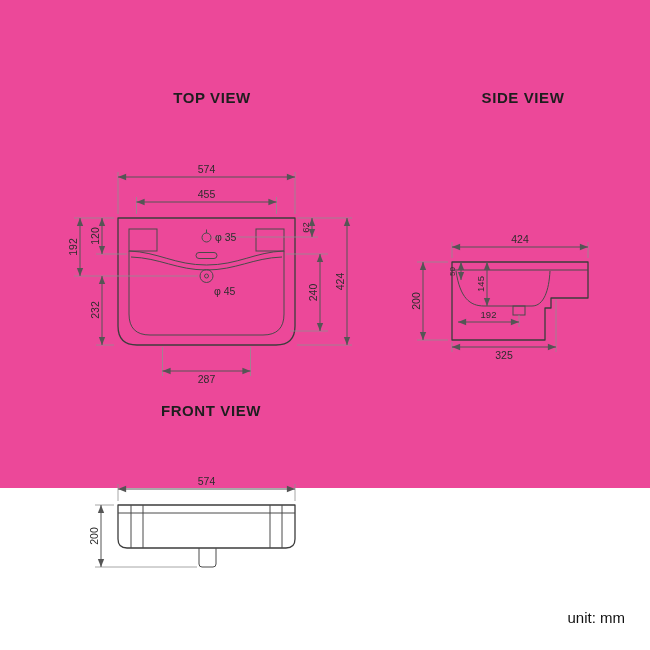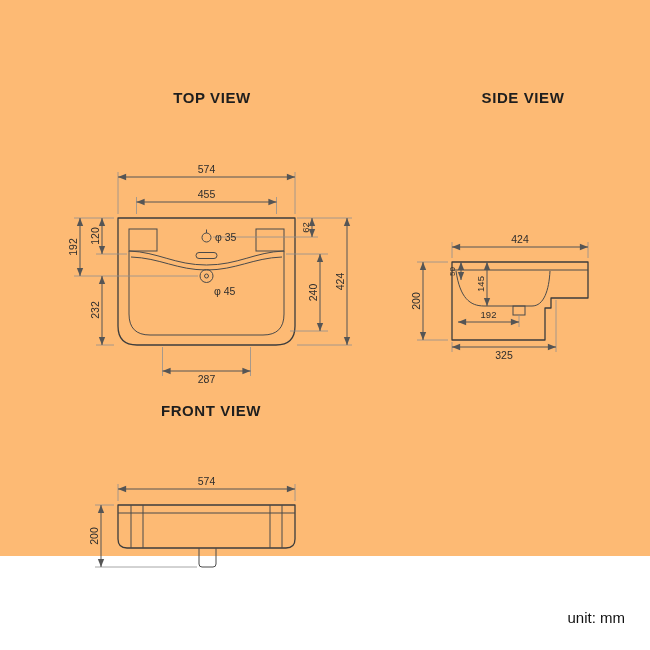--- a/index.html
+++ b/index.html
@@ -1,17 +1,17 @@
 <!DOCTYPE html>
 <html><head>
 <meta charset="utf-8">
 <style>
   html,body{margin:0;padding:0;background:#ffffff;}
   body{width:650px;height:650px;overflow:hidden;font-family:"Liberation Sans","DejaVu Sans",sans-serif;}
-  .stage{position:relative;width:650px;height:556px;background:#fdba74;}
+  .stage{position:relative;width:650px;height:488px;background:#ec4899;}
   svg{display:block;}
   svg text{font-family:"Liberation Sans","DejaVu Sans",sans-serif;}
   .title{font-size:15px;font-weight:bold;fill:#1e1e1e;letter-spacing:0.6px;}
   .unit{font-size:15px;fill:#111111;}
   .dimtxt{font-size:10.5px;fill:#2d2d2d;}
   .sm{font-size:8px;}
   .md{font-size:9.5px;}
   .obj{stroke:#3c3c3c;stroke-width:1.3;fill:none;stroke-linejoin:round;}
   .obj2{stroke:#4a4a4a;stroke-width:1;fill:none;}
   .ext{stroke:#909090;stroke-width:0.8;}

